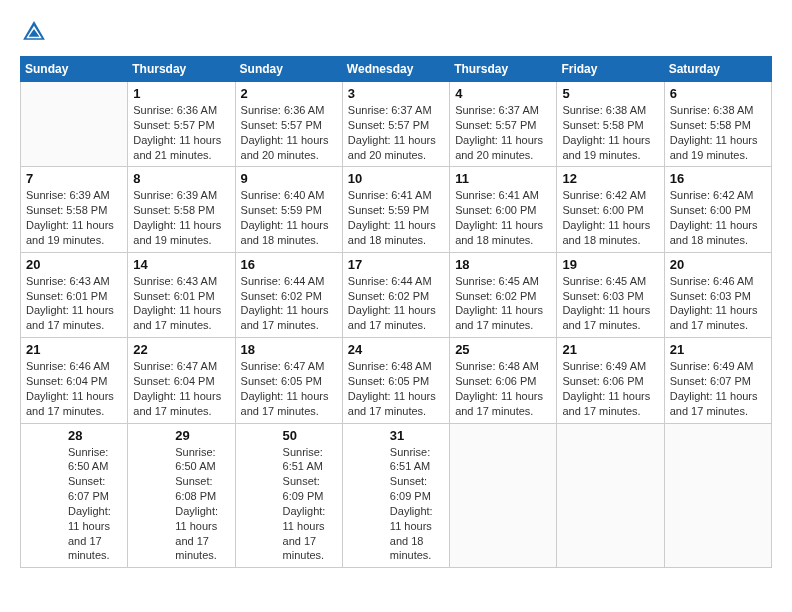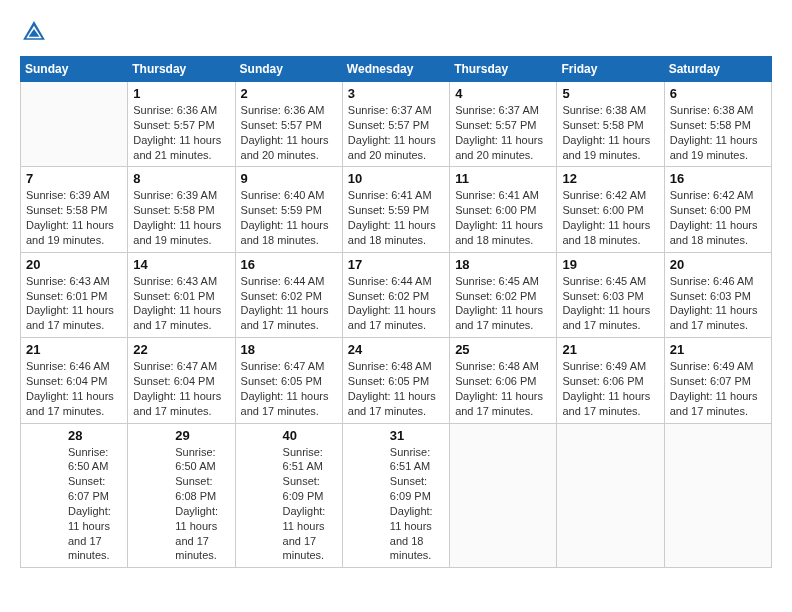--- a/index.html
+++ b/index.html
@@ -253,21 +253,21 @@
         <tr>
           <td>
             <span class="day-num">28</span>
             <div class="day-info">Sunrise: 6:50 AM<br>Sunset: 6:07 PM<br>Daylight: 11 hours and 17 minutes.</div>
           </td>
           <td>
             <span class="day-num">29</span>
             <div class="day-info">Sunrise: 6:50 AM<br>Sunset: 6:08 PM<br>Daylight: 11 hours and 17 minutes.</div>
           </td>
           <td>
-            <span class="day-num">40</span>
+            <span class="day-num">50</span>
             <div class="day-info">Sunrise: 6:51 AM<br>Sunset: 6:09 PM<br>Daylight: 11 hours and 17 minutes.</div>
           </td>
           <td>
             <span class="day-num">31</span>
             <div class="day-info">Sunrise: 6:51 AM<br>Sunset: 6:09 PM<br>Daylight: 11 hours and 18 minutes.</div>
           </td>
           <td class="empty"></td>
           <td class="empty"></td>
           <td class="empty"></td>
         </tr>

